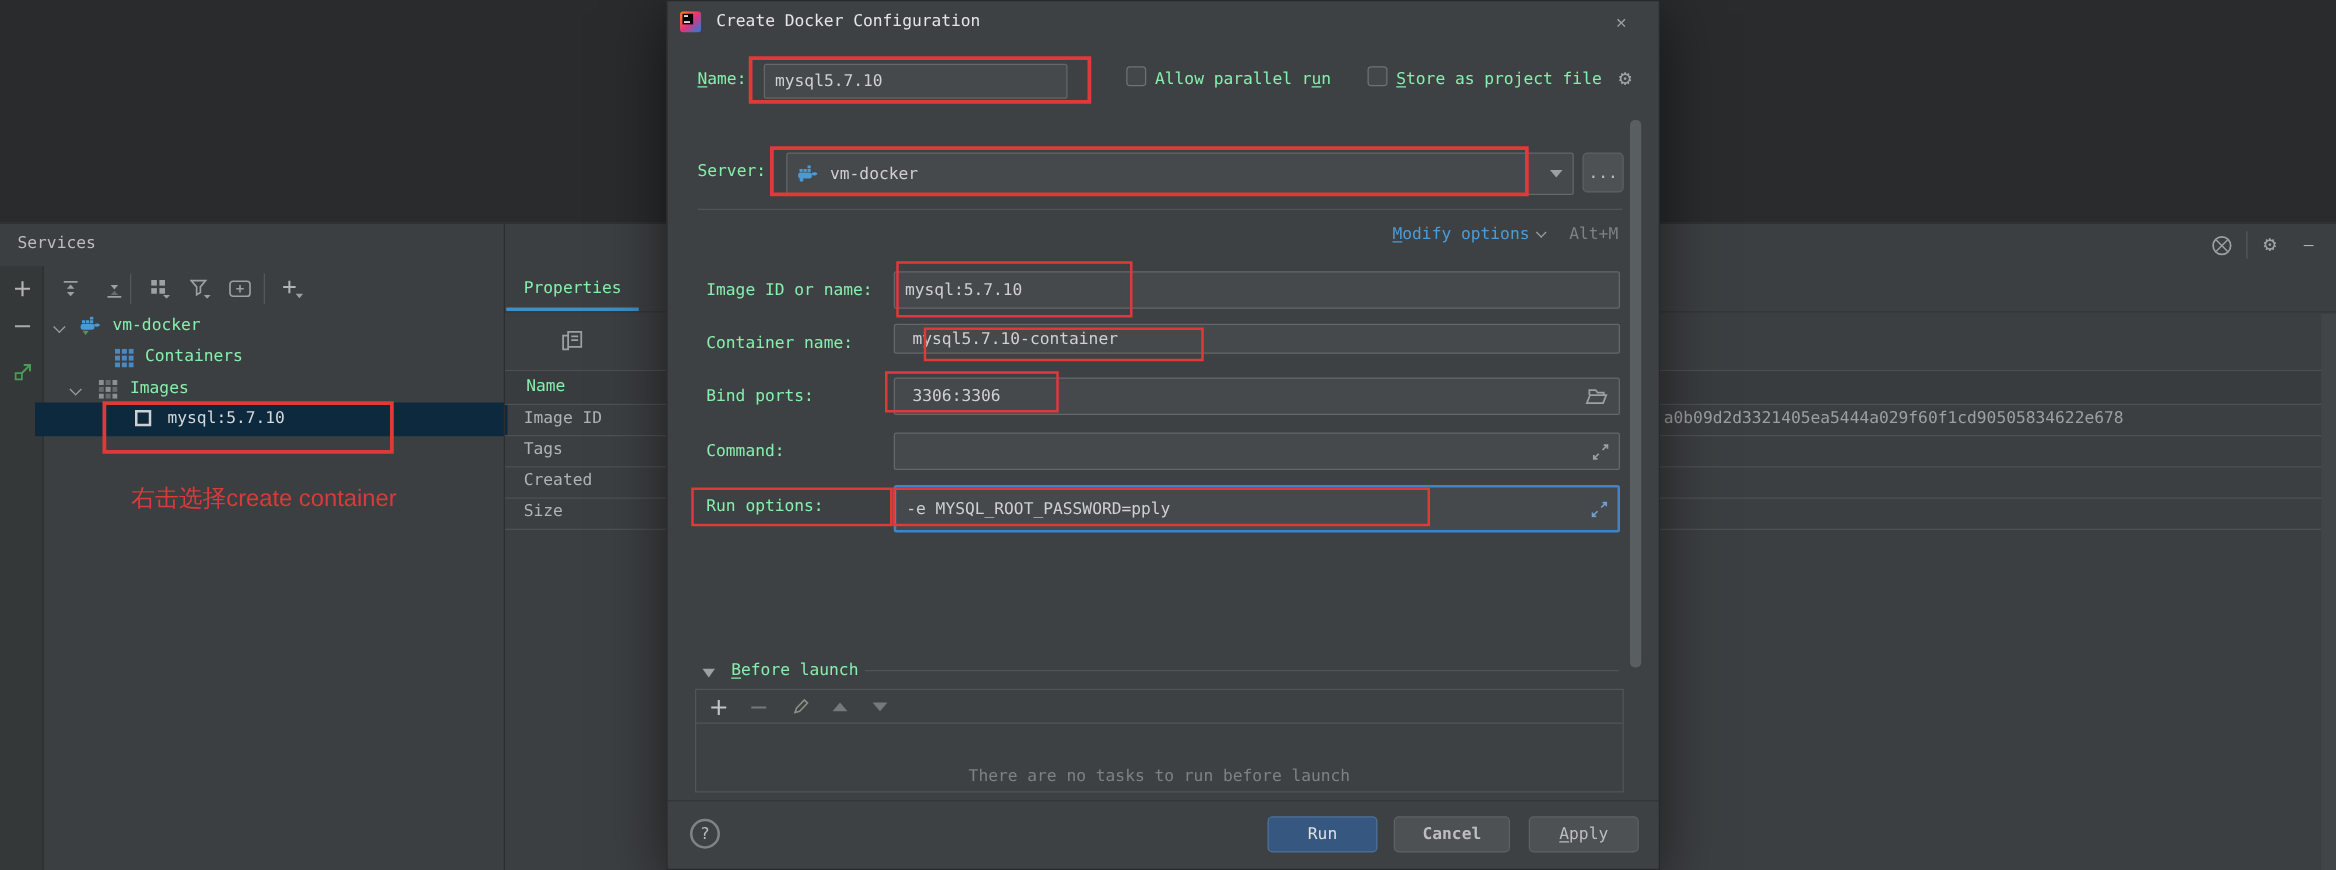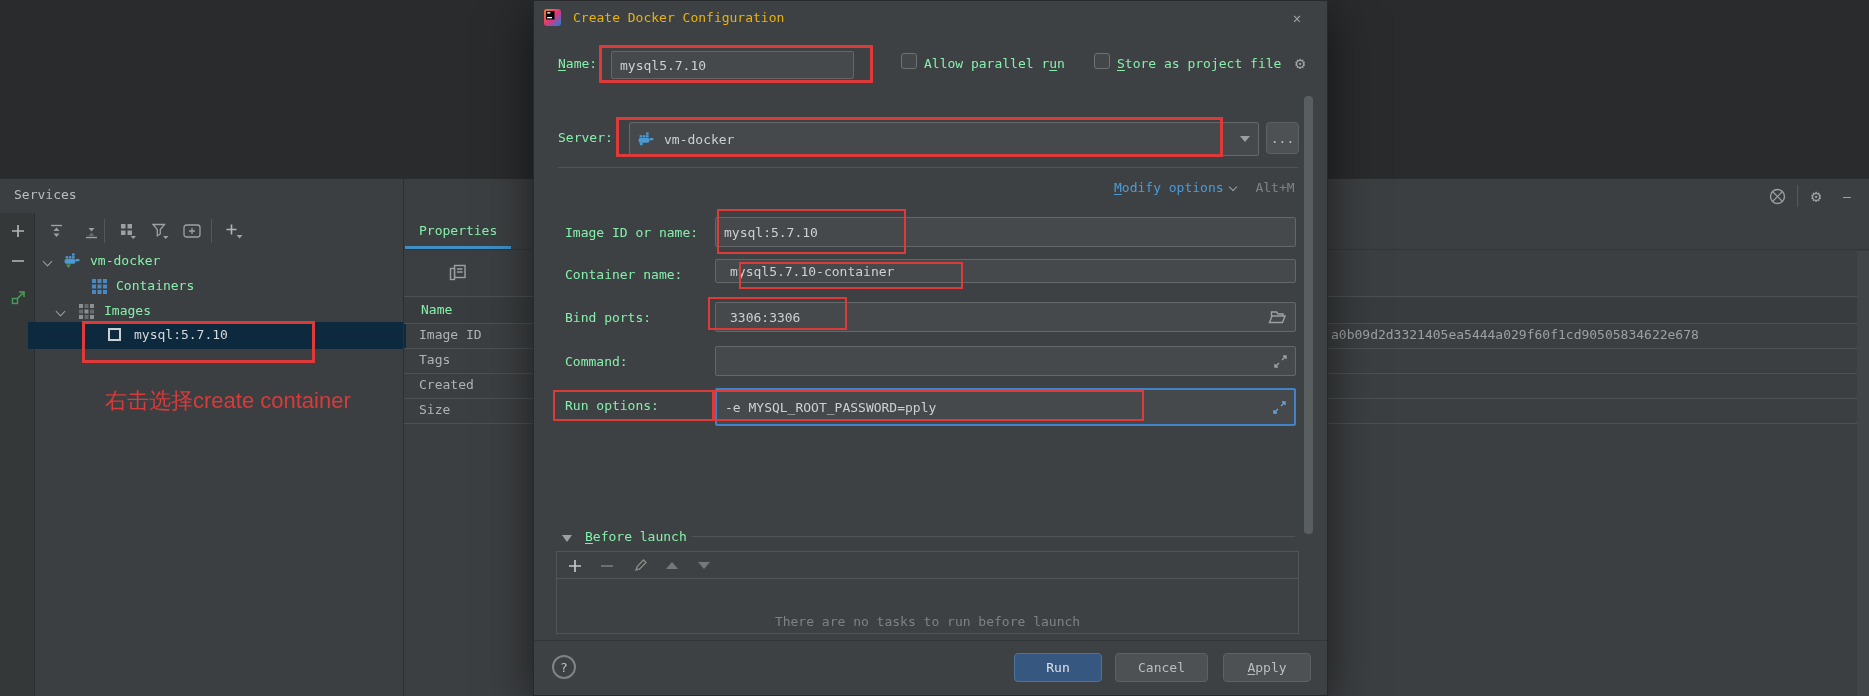--- a/index.html
+++ b/index.html
@@ -38,21 +38,21 @@
   #props { left:403px; top:0; width:1466px; height:518px; border-left:1px solid #2c2e30; }
   #tab-underline { left:1px; top:67px; width:106px; height:3px; background:#3d8fc6; }
   #tabbar-border { left:0; top:70px; width:100%; height:1px; background:#333638; }
   .tline { left:0; width:100%; height:1px; background:#4d5153; }
   #prop-header-row { left:0; top:118px; width:100%; height:26px; background:#393c3e; }
   #props-scroll { right:0; top:72px; width:12px; height:446px; background:#424547; }
 
   
   .redbox { border:3px solid #df3a3a; pointer-events:none; }
   .redbox2 { border:2px solid #df3a3a; pointer-events:none; }
-  #cn-note { font-family:"Liberation Sans", sans-serif; font-size:22px; color:#d93a3a; }
+  #cn-note { font-family:"Liberation Sans", sans-serif; font-size:19px; color:#d93a3a; }
 
   
   #dialog { left:533px; top:0; width:795px; height:696px; background:#3d4143;
             border:1px solid #27292b; box-shadow: 0 10px 45px rgba(0,0,0,.55); }
   .input { background:#45494b; border:1px solid #646868; border-radius:2px;
            display:flex; align-items:center; padding:0 8px; color:#ced0d2; white-space:nowrap; overflow:hidden; }
   .checkbox { width:16px; height:16px; background:#43474a; border:1px solid #6e7274; border-radius:3px; cursor:pointer; }
   .btn { display:flex; align-items:center; justify-content:center; height:29px;
          background:#4d5154; border:1px solid #5e6264; border-radius:4px; color:#bcbec0; cursor:pointer; }
   .btn-primary { background:#365880; border-color:#4d739a; color:#dfe1e3; }
@@ -255,21 +255,21 @@
             <stop offset=".5" stop-color="#e3337c"></stop>
             <stop offset="1" stop-color="#1385e0"></stop>
       </linearGradient>
         </defs>
       <rect width="17" height="17" rx="3" fill="url(#ijg)"></rect>
       <rect x="2" y="2" width="8.5" height="8.5" fill="#000"></rect>
       <rect x="3.2" y="3.2" width="3.2" height="1.3" fill="#fff"></rect>
       <rect x="3.2" y="8" width="4.8" height="1.3" fill="#fff"></rect>
     </svg>
   </span>
-  <span class="abs lbl" style="left:39px; top:9px; color:#eab308;">Create Docker Configuration</span>
+  <span class="abs lbl" style="left:39px; top:9px; color:#e5e5e5;">Create Docker Configuration</span>
   <div class="abs" style="left:750px; top:5px; width:26px; height:24px; display:flex; align-items:center; justify-content:center; color:#9da0a2; font-size:14px; cursor:pointer;">✕</div>
 
   <span class="abs lbl" style="left:24px; top:55px;"><u>N</u>ame:</span>
   <div class="abs input" style="left:77px; top:50px; width:243px; height:28px;">
     <span>mysql5.7.10</span>
   </div>
   <div class="abs redbox" style="left:65px; top:44px; width:274px; height:38px;"></div>
   <div class="abs checkbox" style="left:367px; top:52px;"></div>
   <span class="abs lbl" style="left:390px; top:55px;">Allow parallel r<u>u</u>n</span>
   <div class="abs checkbox" style="left:560px; top:52px;"></div>
@@ -378,15 +378,15 @@
       <span class="abs tri-up" style="left:109px; top:10px; cursor:pointer;"></span>
       <span class="abs tri-dn" style="left:141px; top:10px; cursor:pointer;"></span>
     </div>
     <div class="abs dim" style="left:0; top:62px; width:100%; text-align:center;">There are no tasks to run before launch</div>
   </div>
 
   <div class="abs" style="left:0; top:639px; width:100%; height:1px; background:#333638;"></div>
 
   <div class="abs" id="help-btn" style="left:18px; top:654px;">?</div>
   <div class="abs btn btn-primary" style="left:480px; top:652px; width:88px;">Run</div>
-  <div class="abs btn" style="left:581px; top:652px; width:93px;">Cancel</div>
+  <div class="abs btn" style="left:581px; top:652px; width:93px;font-weight:bold;">Cancel</div>
   <div class="abs btn" style="left:689px; top:652px; width:88px;"><u>A</u>pply</div>
 </div>
 
 </body></html>

